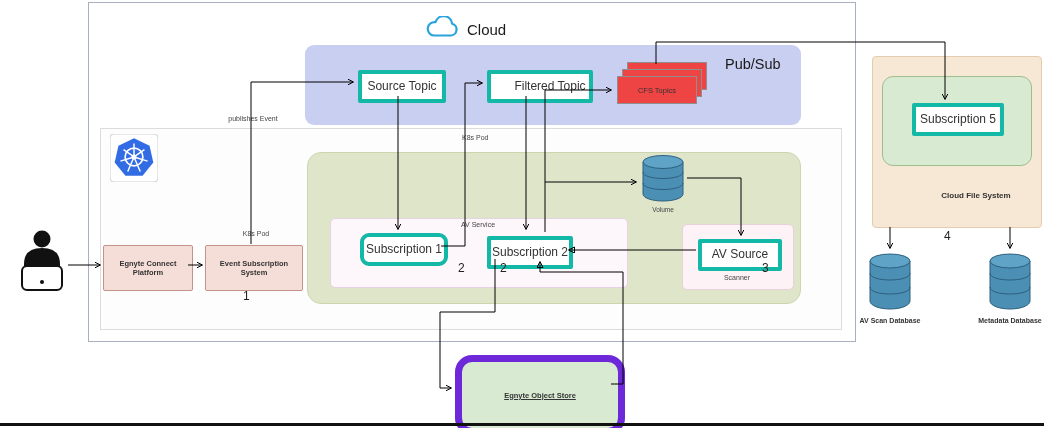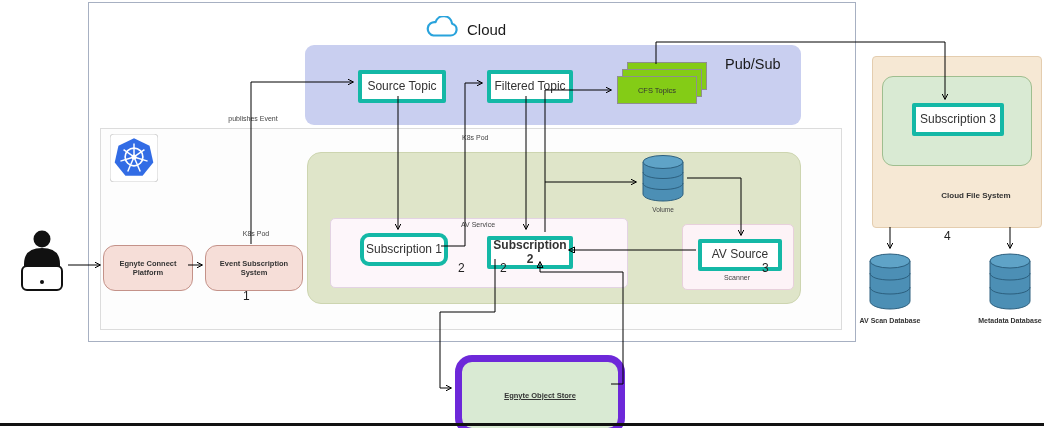--- a/index.html
+++ b/index.html
@@ -13,31 +13,31 @@
   .green-pod{left:307px;top:152px;width:492px;height:150px;background:#dfe5c9;border:1px solid #cdd5b0;border-radius:14px;}
   .av-service{left:330px;top:218px;width:296px;height:68px;background:#fdf6fa;border:1px solid #e3d3e3;border-radius:5px;}
   .scanner-box{left:682px;top:224px;width:110px;height:64px;background:#fdf3f7;border:1px solid #e8d0dc;border-radius:5px;}
   .cfs-box{left:872px;top:56px;width:168px;height:170px;background:#f6e8d4;border:1px solid #e4cdaf;border-radius:4px;}
   .cfs-green{left:882px;top:76px;width:148px;height:88px;background:#d9ead3;border:1px solid #9fbe8f;border-radius:11px;}
   .objstore{left:455px;top:355px;width:156px;height:66px;background:#d9ead3;border:7px solid #6d28d9;border-radius:17px;
             display:flex;align-items:center;justify-content:center;font-size:7.5px;font-weight:bold;color:#333;text-align:center;text-decoration:underline;}
   
   .wbox{background:#fff;border:4px solid #14b8a6;border-radius:2px;display:flex;align-items:center;justify-content:center;
         font-size:12px;color:#333;text-align:center;line-height:1.1;}
-  .pinkbox{background:#f6ded8;border:1px solid #c49289;border-radius:12px;display:flex;align-items:center;justify-content:center;
+  .pinkbox{background:#f6ded8;border:1px solid #c49289;border-radius:2px;display:flex;align-items:center;justify-content:center;
         font-size:7.5px;font-weight:bold;color:#333;text-align:center;line-height:1.25;padding:2px;}
   
   .lbl{font-size:7px;color:#444;}
   .num{font-size:12px;color:#222;}
   .cloud-title{font-size:15px;color:#1a1a1a;display:flex;align-items:center;gap:7px;}
   .pubsub-title{font-size:14.5px;color:#1a1a1a;}
   .bold-lbl{font-weight:bold;color:#333;}
   .dblbl{font-size:7px;font-weight:bold;color:#333;text-align:center;line-height:1.3;}
   
-  .sheet{position:absolute;width:78px;height:26px;background:#84cc16;border:1px solid #8f8f8f;}
+  .sheet{position:absolute;width:78px;height:26px;background:#ef4444;border:1px solid #8f8f8f;}
   
   #arrows{position:absolute;left:0;top:0;width:1044px;height:428px;z-index:10;pointer-events:none;}
   #arrows path{stroke:#000;stroke-width:1;fill:none;marker-end:url(#ah);}
   .bottom-bar{left:0;top:423px;width:1044px;height:3px;background:#111;}
   .ctr{display:flex;align-items:center;justify-content:center;text-align:center;}
 </style>
 </head>
 <body>
 
 <div id="canvas">
@@ -52,21 +52,21 @@
     </span>
     <span>Cloud</span>
   </div>
 
   <div class="abs pubsub-box"></div>
   <div class="abs pubsub-title" style="left:725px;top:56px;">Pub/Sub</div>
 
   <div class="abs wbox" style="left:358px;top:70px;width:80px;height:25px;">
     <span>Source Topic</span>
   </div>
-  <div class="abs wbox" style="left:487px;top:70px;width:78px;height:25px;">
+  <div class="abs wbox" style="left:487px;top:70px;width:78px;height:25px;padding-left:20px;">
     <span>Filtered Topic</span>
   </div>
 
   <div class="abs" style="left:615px;top:62px;width:94px;height:42px;">
     <div class="sheet" style="left:12px;top:0;"></div>
     <div class="sheet" style="left:7px;top:7px;"></div>
     <div class="sheet ctr" style="left:2px;top:14px;font-size:7.5px;color:#333;">
       <span>CFS Topics</span>
     </div>
   </div>
@@ -91,21 +91,21 @@
   </div>
 
   <div class="abs green-pod"></div>
   <div class="abs lbl" style="left:462px;top:134px;">K8s Pod</div>
 
   <div class="abs av-service"></div>
   <div class="abs lbl ctr" style="left:330px;top:221px;width:296px;">AV Service</div>
   <div class="abs wbox" style="left:360px;top:233px;width:80px;height:25px;border-radius:9px;">
     <span>Subscription 1</span>
   </div>
-  <div class="abs wbox" style="left:487px;top:236px;width:78px;height:25px;font-weight:bold;">
+  <div class="abs wbox" style="left:487px;top:236px;width:78px;height:25px;">
     <span>Subscription 2</span>
   </div>
   <div class="abs num" style="left:458px;top:261px;">2</div>
   <div class="abs num" style="left:500px;top:261px;">2</div>
 
   <div class="abs" style="left:641px;top:154px;">
     <svg width="44" height="50" viewBox="0 0 44 50">
       <path d="M2 8 V40 C2 44 11 47 22 47 C33 47 42 44 42 40 V8" fill="#4c8fb5" stroke="#2c5f7e"></path>
       <ellipse cx="22" cy="8" rx="20" ry="6.5" fill="#5fa3c7" stroke="#2c5f7e"></ellipse>
       <path d="M2 18 C2 22 11 24.5 22 24.5 C33 24.5 42 22 42 18" fill="none" stroke="#2c5f7e"></path>
@@ -135,21 +135,21 @@
   <div class="abs lbl ctr" style="left:236px;top:230px;width:40px;">K8s Pod</div>
   <div class="abs pinkbox" style="left:205px;top:245px;width:92px;height:40px;">
     <span>Event Subscription System</span>
   </div>
   <div class="abs num" style="left:243px;top:289px;">1</div>
   <div class="abs lbl" style="left:218px;top:115px;width:70px;text-align:center;background:#fff;">publishes Event</div>
 
   <div class="abs cfs-box"></div>
   <div class="abs cfs-green"></div>
   <div class="abs wbox" style="left:912px;top:103px;width:84px;height:25px;">
-    <span>Subscription 3</span>
+    <span>Subscription 5</span>
   </div>
   <div class="abs ctr bold-lbl" style="left:872px;top:191px;width:168px;font-size:8px;padding-left:20px;">Cloud File System</div>
   <div class="abs num" style="left:944px;top:229px;">4</div>
 
   <div class="abs" style="left:868px;top:252px;">
     <svg width="44" height="60" viewBox="0 0 44 60">
       <path d="M2 9 V49 C2 53.5 11 57 22 57 C33 57 42 53.5 42 49 V9" fill="#4c8fb5" stroke="#2c5f7e"></path>
       <ellipse cx="22" cy="9" rx="20" ry="7" fill="#5fa3c7" stroke="#2c5f7e"></ellipse>
       <path d="M2 21 C2 25.5 11 28 22 28 C33 28 42 25.5 42 21" fill="none" stroke="#2c5f7e"></path>
       <path d="M2 35 C2 39.5 11 42 22 42 C33 42 42 39.5 42 35" fill="none" stroke="#2c5f7e"></path>

